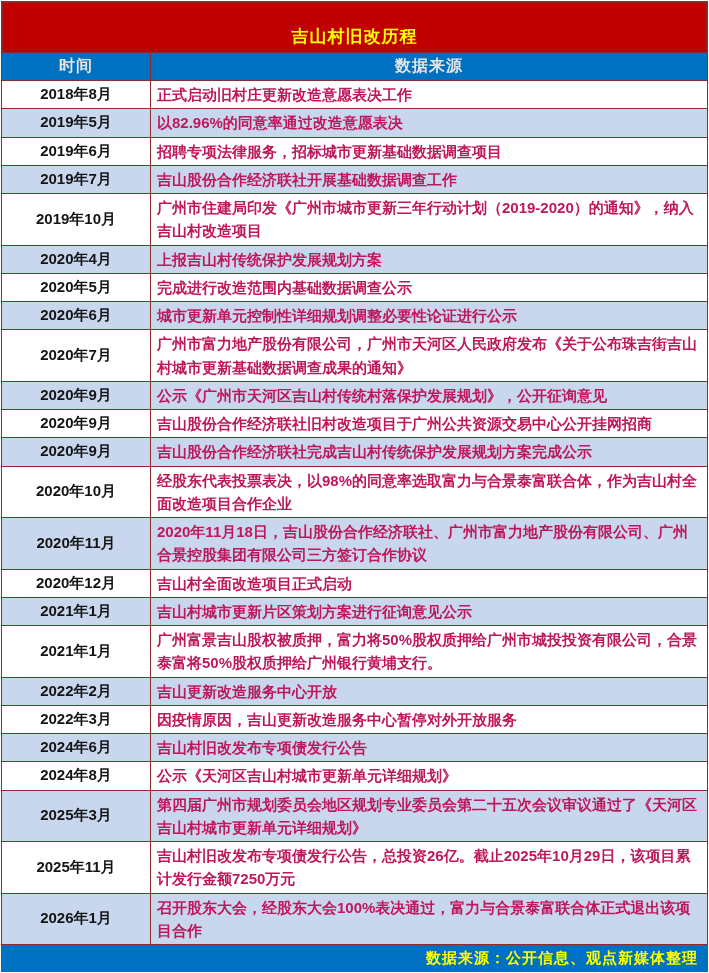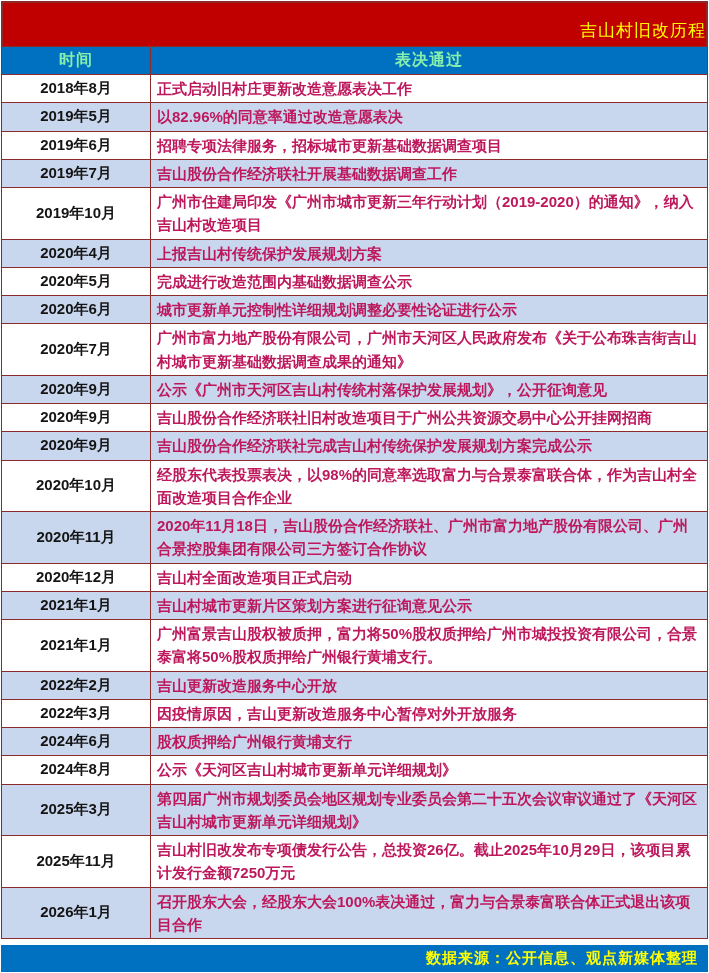--- a/index.html
+++ b/index.html
@@ -12,39 +12,39 @@
     min-height: 971px;
     margin: 1px auto 0 auto;
     display: flex;
     flex-direction: column;
     box-sizing: border-box;
   }
   .title-bar {
     background: #C00000;
     color: #FFFF00;
     font-size: 17px;
-    font-weight: 400;
-    text-align: right;
-    padding: 16px 0 4px 0;
+    font-weight: 700;
+    text-align: center;
+    padding: 22px 0 4px 0;
     border: 2px solid #8B2B2B;
     border-bottom: none;
     letter-spacing: 1px;
   }
   table.timeline {
     width: 100%;
     border-collapse: collapse;
     table-layout: fixed;
   }
   table.timeline th, table.timeline td {
     border: 1.5px solid #8B2B2B;
     vertical-align: middle;
   }
   thead th {
     background: #0070C0;
-    color: #86efac;
+    color: #e5e5e5;
     font-size: 16px;
     font-weight: 700;
     padding: 3px 0;
     letter-spacing: 1px;
   }
   th.col-time, td.col-time { width: 148px; text-align: center; }
   td.col-time {
     font-size: 15px;
     font-weight: 700;
     color: #141414;
@@ -76,21 +76,21 @@
 <body>
 
 <div class="page">
 
   <div class="title-bar">吉山村旧改历程</div>
 
   <table class="timeline">
     <thead>
       <tr>
         <th class="col-time">时间</th>
-        <th class="col-event">表决通过</th>
+        <th class="col-event">数据来源</th>
       </tr>
     </thead>
     <tbody id="rows">
         <tr>
           <td class="col-time">2018年8月</td>
           <td class="col-event">正式启动旧村庄更新改造意愿表决工作</td>
         </tr>
         <tr>
           <td class="col-time">2019年5月</td>
           <td class="col-event">以82.96%的同意率通过改造意愿表决</td>
@@ -158,21 +158,21 @@
         <tr>
           <td class="col-time">2022年2月</td>
           <td class="col-event">吉山更新改造服务中心开放</td>
         </tr>
         <tr>
           <td class="col-time">2022年3月</td>
           <td class="col-event">因疫情原因，吉山更新改造服务中心暂停对外开放服务</td>
         </tr>
         <tr>
           <td class="col-time">2024年6月</td>
-          <td class="col-event">股权质押给广州银行黄埔支行</td>
+          <td class="col-event">吉山村旧改发布专项债发行公告</td>
         </tr>
         <tr>
           <td class="col-time">2024年8月</td>
           <td class="col-event">公示《天河区吉山村城市更新单元详细规划》</td>
         </tr>
         <tr>
           <td class="col-time">2025年3月</td>
           <td class="col-event">第四届广州市规划委员会地区规划专业委员会第二十五次会议审议通过了《天河区吉山村城市更新单元详细规划》</td>
         </tr>
         <tr>

